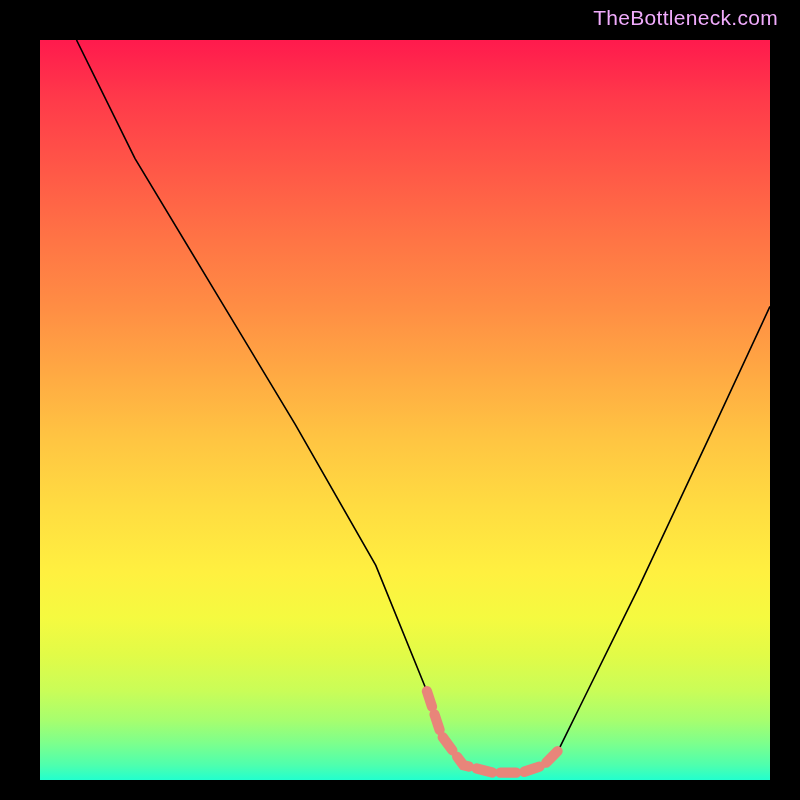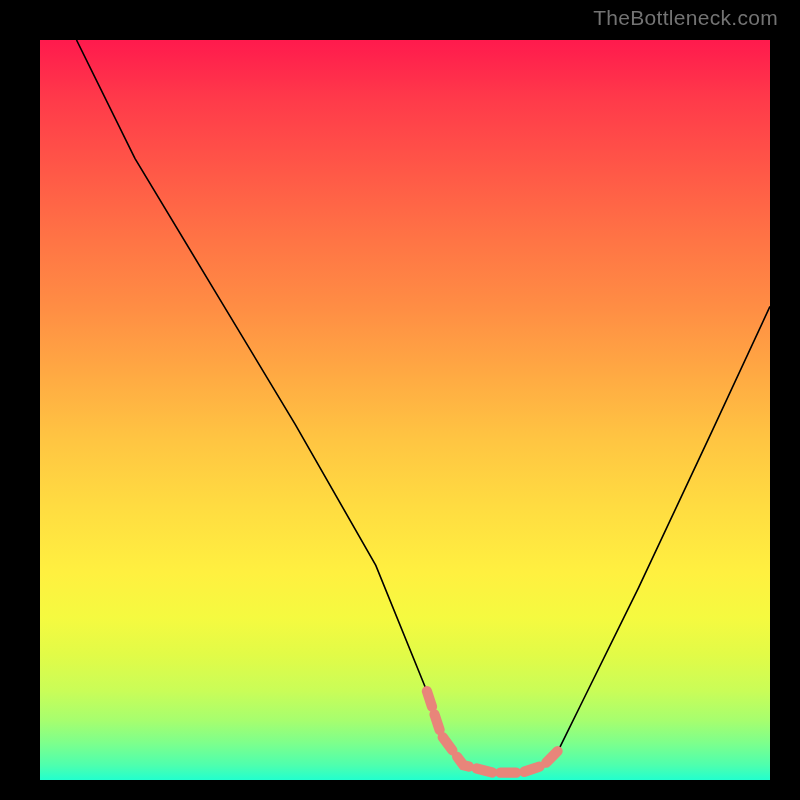--- a/index.html
+++ b/index.html
@@ -8,21 +8,21 @@
     width: 800px;
     height: 800px;
     background: #000;
     position: relative;
     font-family: Arial, sans-serif;
   }
   .watermark {
     position: absolute;
     top: 6px;
     right: 22px;
-    color: #737373;
+    color: #f0abfc;
     font-size: 21px;
     font-weight: 500;
     letter-spacing: 0.3px;
     margin-left: 40px;
   }
   .plot-area {
     position: absolute;
     left: 40px;
     top: 40px;
     width: 730px;

